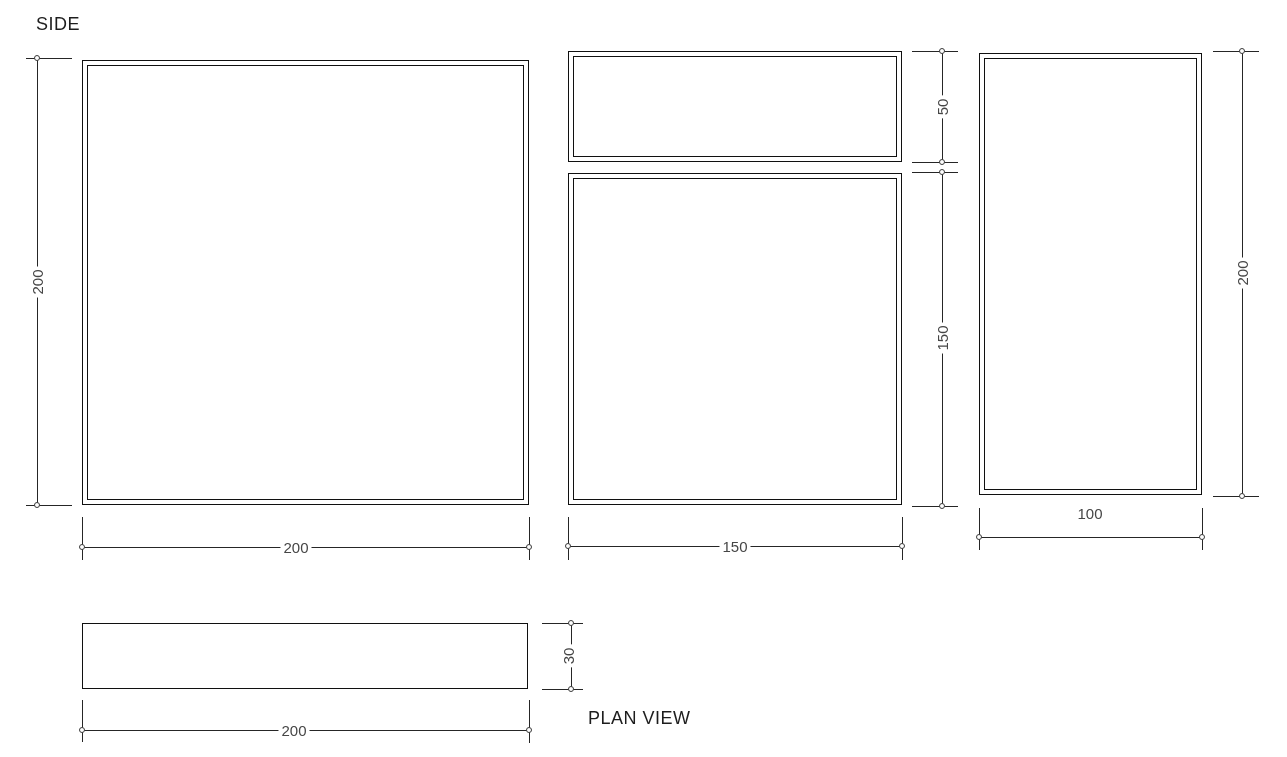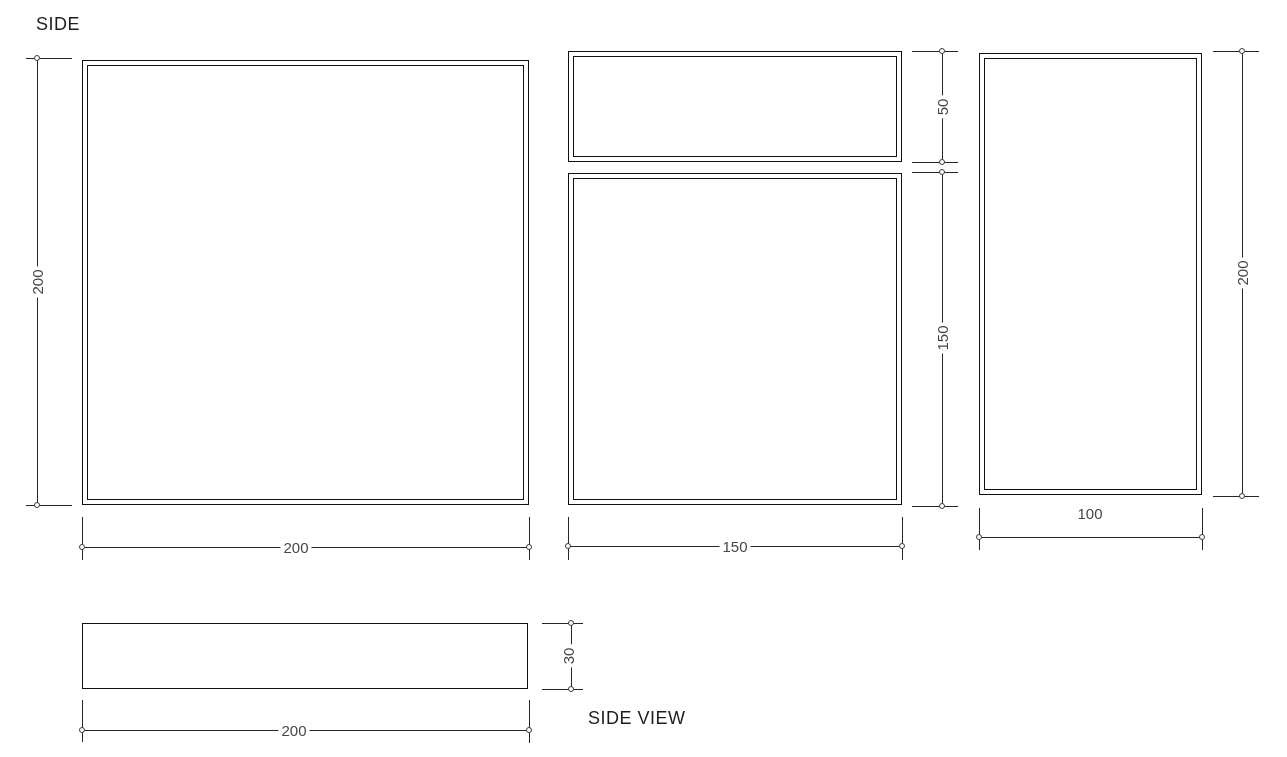--- a/index.html
+++ b/index.html
@@ -52,21 +52,21 @@
     letter-spacing: 0.5px;
     white-space: nowrap;
   }
 </style>
 </head>
 <body>
 
 <div class="canvas">
 
   <div class="viewtitle" style="left:36px; top:15px;">SIDE</div>
-  <div class="viewtitle" style="left:588px; top:709px;">SIDE VIEW</div>
+  <div class="viewtitle" style="left:588px; top:709px;">PLAN VIEW</div>
 
   <div class="rect" style="left:82px; top:60px; width:447px; height:445px;"></div>
   <div class="rect thin" style="left:87px; top:65px; width:437px; height:435px;"></div>
 
   <div class="rect" style="left:568px; top:51px; width:334px; height:111px;"></div>
   <div class="rect thin" style="left:573px; top:56px; width:324px; height:101px;"></div>
 
   <div class="rect" style="left:568px; top:173px; width:334px; height:332px;"></div>
   <div class="rect thin" style="left:573px; top:178px; width:324px; height:322px;"></div>
 

